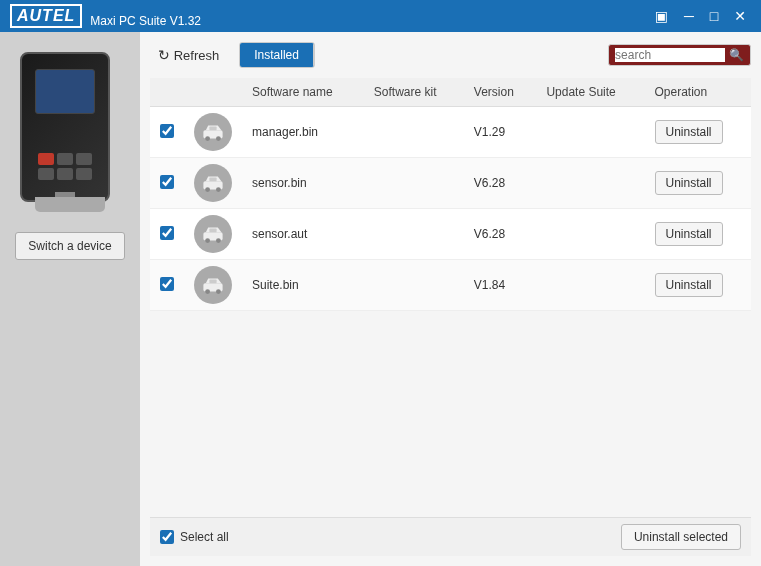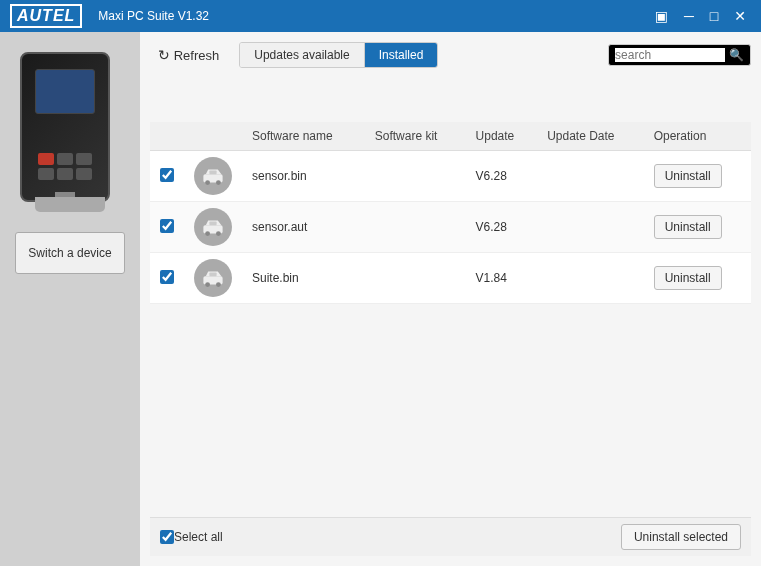--- a/index.html
+++ b/index.html
@@ -17,22 +17,22 @@
       background: #1a6fb5;
       height: 32px;
       display: flex;
       align-items: center;
       justify-content: space-between;
       padding: 0 10px;
       user-select: none;
     }
     .title-bar-left {
       display: flex;
-      align-items: center;
-      gap: 16px;
+      align-items: flex-end;
+      gap: 8px;
     }
     .autel-logo {
       color: #fff;
       font-weight: 900;
       font-size: 16px;
       font-style: italic;
       letter-spacing: 1px;
       border: 2px solid #fff;
       padding: 1px 5px;
     }
@@ -125,21 +125,21 @@
       height: 15px;
       background: #aaa;
       border-radius: 0 0 5px 5px;
       margin: 0 auto;
       position: relative;
       top: -5px;
     }
 
     .switch-device-btn {
       width: 110px;
-      padding: 13px 10px;
+      padding: 6px 10px;
       background: #f0f0f0;
       border: 1px solid #aaa;
       border-radius: 3px;
       cursor: pointer;
       font-size: 12px;
       color: #333;
       text-align: center;
       margin-top: 10px;
     }
 
@@ -190,37 +190,36 @@
       color: #fff;
     }
     .tab:first-child { border-right: 1px solid #ccc; }
     .search-box {
       margin-left: auto;
       display: flex;
       align-items: flex-start;
       border: 1px solid #ccc;
       border-radius: 3px;
       padding: 3px 6px;
-      background: #000000;
+      background: #7f1d1d;
       gap: 4px;
     }
     .search-input {
       border: none;
       outline: none;
       font-size: 12px;
       width: 110px;
       color: #999;
     }
     .search-icon-span { color: #999; font-size: 12px; }
 
     
     .table-container {
       flex: 1;
       overflow-y: auto;
-      margin-top: 44px;
     }
     table {
       width: 100%;
       border-collapse: collapse;
     }
     thead tr {
       background: #f0f0f0;
       border-bottom: 1px solid #ddd;
     }
     thead th {
@@ -289,20 +288,21 @@
       align-items: center;
       justify-content: space-between;
       padding: 6px 10px;
       background: #f0f0f0;
       border-top: 1px solid #ddd;
       margin-top: 2px;
     }
     .footer-left {
       display: flex;
       align-items: flex-start;
+      gap: 6px;
       font-size: 12px;
       color: #333;
     }
     .uninstall-selected-btn {
       padding: 5px 12px;
       background: #f5f5f5;
       border: 1px solid #bbb;
       border-radius: 3px;
       cursor: pointer;
       font-size: 12px;
@@ -347,82 +347,81 @@
   </div>
 
   <div class="content">
 
     <div class="toolbar">
       <div class="refresh-btn">
         <span class="refresh-icon">↻</span>
         <span>Refresh</span>
       </div>
       <div class="tab-group">
-        <button class="tab">Updates available</button>
         <button class="tab active">Installed</button>
       </div>
       <div class="search-box">
         <input class="search-input" type="text" placeholder="search" style="">
         <span class="search-icon-span">🔍</span>
       </div>
     </div>
 
     <div class="table-container">
       <table>
         <thead>
           <tr>
             <th></th>
             <th></th>
             <th>Software name</th>
             <th>Software kit</th>
-            <th>Update</th>
-            <th>Update Date</th>
+            <th>Version</th>
+            <th>Update Suite</th>
             <th>Operation</th>
           </tr>
         </thead>
         <tbody id="table-body">
-            <tr>
+        <tr>
       <td class="checkbox-cell">
         <input type="checkbox" checked="" style="">
       </td>
       <td class="icon-cell">
         <div class="car-icon-circle">
           <svg class="car-icon-svg" viewBox="0 0 40 30" fill="none">
             <rect x="4" y="12" width="32" height="14" rx="3" fill="#eee"></rect>
             <path d="M8 12 L12 4 H28 L34 12" fill="#eee"></path>
             <circle cx="11" cy="26" r="4" fill="#888"></circle>
             <circle cx="29" cy="26" r="4" fill="#888"></circle>
             <rect x="14" y="6" width="12" height="6" rx="1" fill="#ccc"></rect>
           </svg>
         </div>
       </td>
-      <td>sensor.bin</td>
-      <td></td>
-      <td>V6.28</td>
+      <td>manager.bin</td>
+      <td></td>
+      <td>V1.29</td>
       <td></td>
       <td>
         <button class="uninstall-btn">Uninstall</button>
       </td>
     </tr>
             <tr>
       <td class="checkbox-cell">
         <input type="checkbox" checked="" style="">
       </td>
       <td class="icon-cell">
         <div class="car-icon-circle">
           <svg class="car-icon-svg" viewBox="0 0 40 30" fill="none">
             <rect x="4" y="12" width="32" height="14" rx="3" fill="#eee"></rect>
             <path d="M8 12 L12 4 H28 L34 12" fill="#eee"></path>
             <circle cx="11" cy="26" r="4" fill="#888"></circle>
             <circle cx="29" cy="26" r="4" fill="#888"></circle>
             <rect x="14" y="6" width="12" height="6" rx="1" fill="#ccc"></rect>
           </svg>
         </div>
       </td>
-      <td>sensor.aut</td>
+      <td>sensor.bin</td>
       <td></td>
       <td>V6.28</td>
       <td></td>
       <td>
         <button class="uninstall-btn">Uninstall</button>
       </td>
     </tr>
             <tr>
       <td class="checkbox-cell">
         <input type="checkbox" checked="" style="">
@@ -431,20 +430,43 @@
         <div class="car-icon-circle">
           <svg class="car-icon-svg" viewBox="0 0 40 30" fill="none">
             <rect x="4" y="12" width="32" height="14" rx="3" fill="#eee"></rect>
             <path d="M8 12 L12 4 H28 L34 12" fill="#eee"></path>
             <circle cx="11" cy="26" r="4" fill="#888"></circle>
             <circle cx="29" cy="26" r="4" fill="#888"></circle>
             <rect x="14" y="6" width="12" height="6" rx="1" fill="#ccc"></rect>
           </svg>
         </div>
       </td>
+      <td>sensor.aut</td>
+      <td></td>
+      <td>V6.28</td>
+      <td></td>
+      <td>
+        <button class="uninstall-btn">Uninstall</button>
+      </td>
+    </tr>
+            <tr>
+      <td class="checkbox-cell">
+        <input type="checkbox" checked="" style="">
+      </td>
+      <td class="icon-cell">
+        <div class="car-icon-circle">
+          <svg class="car-icon-svg" viewBox="0 0 40 30" fill="none">
+            <rect x="4" y="12" width="32" height="14" rx="3" fill="#eee"></rect>
+            <path d="M8 12 L12 4 H28 L34 12" fill="#eee"></path>
+            <circle cx="11" cy="26" r="4" fill="#888"></circle>
+            <circle cx="29" cy="26" r="4" fill="#888"></circle>
+            <rect x="14" y="6" width="12" height="6" rx="1" fill="#ccc"></rect>
+          </svg>
+        </div>
+      </td>
       <td>Suite.bin</td>
       <td></td>
       <td>V1.84</td>
       <td></td>
       <td>
         <button class="uninstall-btn">Uninstall</button>
       </td>
     </tr>
           </tbody>
       </table>

